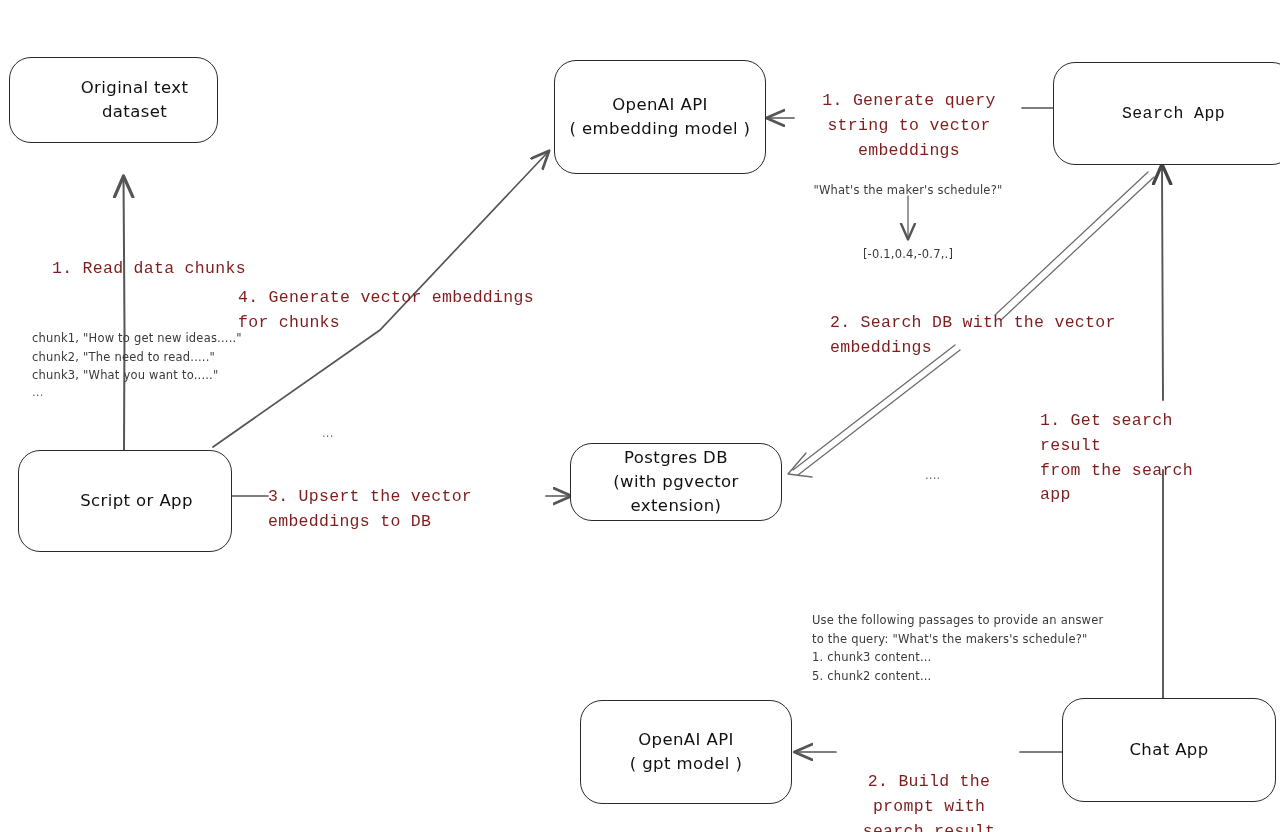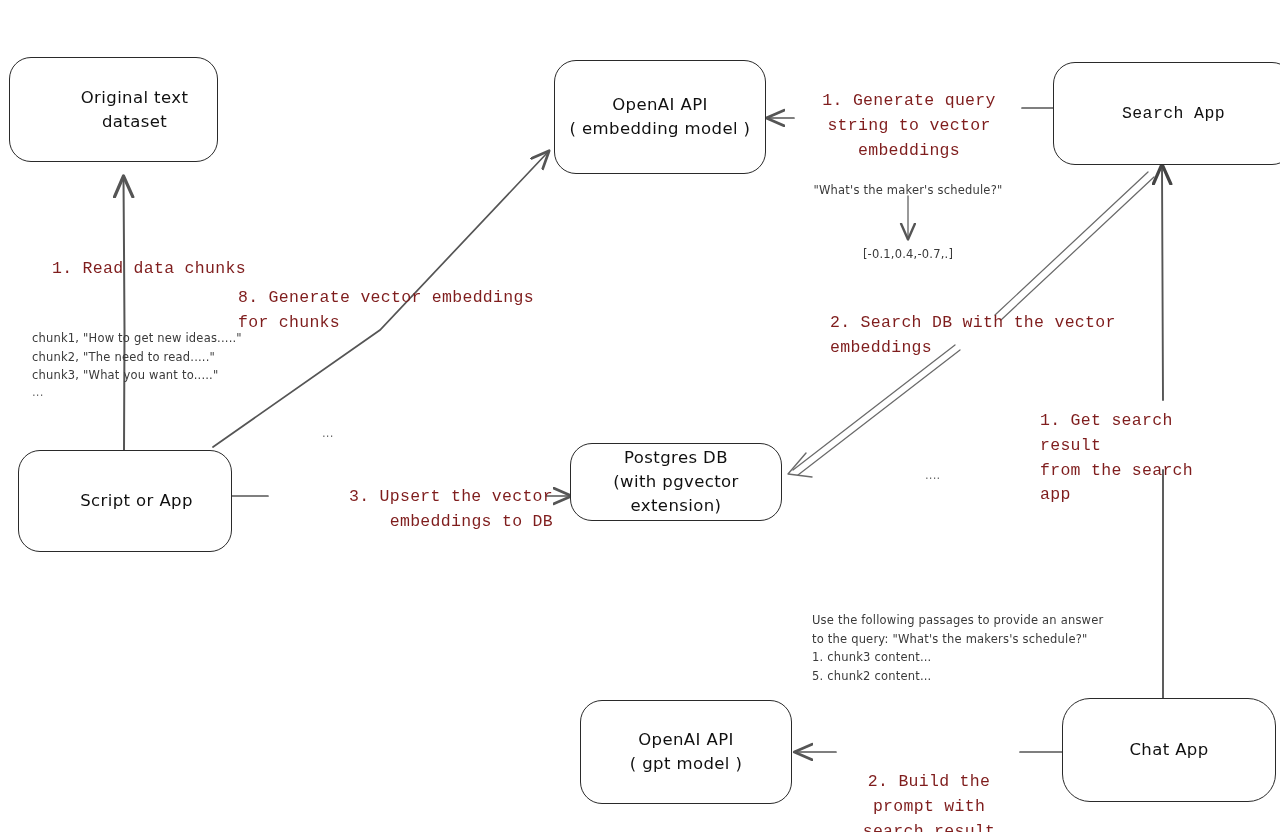--- a/index.html
+++ b/index.html
@@ -109,21 +109,21 @@
     <path d="M806,453 L788,474 L812,477" fill="none" stroke="#6a6a6a" stroke-width="1.4" stroke-linecap="round" stroke-linejoin="round"></path>
 
     <path d="M1163,700 L1163,470" fill="none" stroke="#555555" stroke-width="1.9" stroke-linecap="round"></path>
     <path d="M1163,400 L1162,166" fill="none" stroke="#555555" stroke-width="1.9" stroke-linecap="round" marker-end="url(#ah2)"></path>
 
     <path d="M1062,752 L1020,752" fill="none" stroke="#555555" stroke-width="1.7" stroke-linecap="round"></path>
 
     <path d="M836,752 L796,752" fill="none" stroke="#555555" stroke-width="1.7" stroke-linecap="round" marker-end="url(#ah)"></path>
   </svg>
 
-  <div class="node" style="left:9px; top:57px; width:209px; height:105px;padding-left:42px;">
+  <div class="node" style="left:9px; top:57px; width:209px; height:86px;padding-left:42px;">
     <span>Original text dataset</span>
   </div>
 
   <div class="node" style="left:18px; top:450px; width:214px; height:102px;padding-left:23px;">
     <span>Script or App</span>
   </div>
 
   <div class="node" style="left:554px; top:60px; width:212px; height:114px;">
     <span>OpenAI API</span>
     <span class="l2">( embedding model )</span>
@@ -131,34 +131,34 @@
 
   <div class="node" style="left:570px; top:443px; width:212px; height:78px;">
     <span>Postgres DB</span>
     <span class="l2">(with pgvector extension)</span>
   </div>
 
   <div class="node" style="left:1053px; top:62px; width:241px; height:103px;font-family:Liberation Mono, monospace;">
     <span>Search App</span>
   </div>
 
-  <div class="node" style="left:1062px; top:698px; width:214px; height:104px;border-radius:28px;">
+  <div class="node" style="left:1062px; top:698px; width:214px; height:104px;">
     <span>Chat App</span>
   </div>
 
   <div class="node" style="left:580px; top:700px; width:212px; height:104px;">
     <span>OpenAI API</span>
     <span class="l2">( gpt model )</span>
   </div>
 
   <div class="label left" style="left:52px; top:257px; width:230px;">1. Read data chunks</div>
 
-  <div class="label left" style="left:238px; top:286px; width:330px;">8. Generate vector embeddings for chunks</div>
+  <div class="label left" style="left:238px; top:286px; width:330px;">4. Generate vector embeddings for chunks</div>
 
-  <div class="label left" style="left:268px; top:485px; width:285px;text-align:right;">3. Upsert the vector embeddings  to DB</div>
+  <div class="label left" style="left:268px; top:485px; width:285px;">3. Upsert the vector embeddings  to DB</div>
 
   <div class="label" style="left:793px; top:89px; width:232px;">1. Generate query string to vector
 embeddings</div>
 
   <div class="label left" style="left:830px; top:311px; width:310px;">2. Search DB with the vector embeddings</div>
 
   <div class="label left" style="left:1040px; top:409px; width:180px;">1. Get search result
 from the search app</div>
 
   <div class="label" style="left:839px; top:731px; width:180px;margin-top:39px;">2. Build the prompt with

